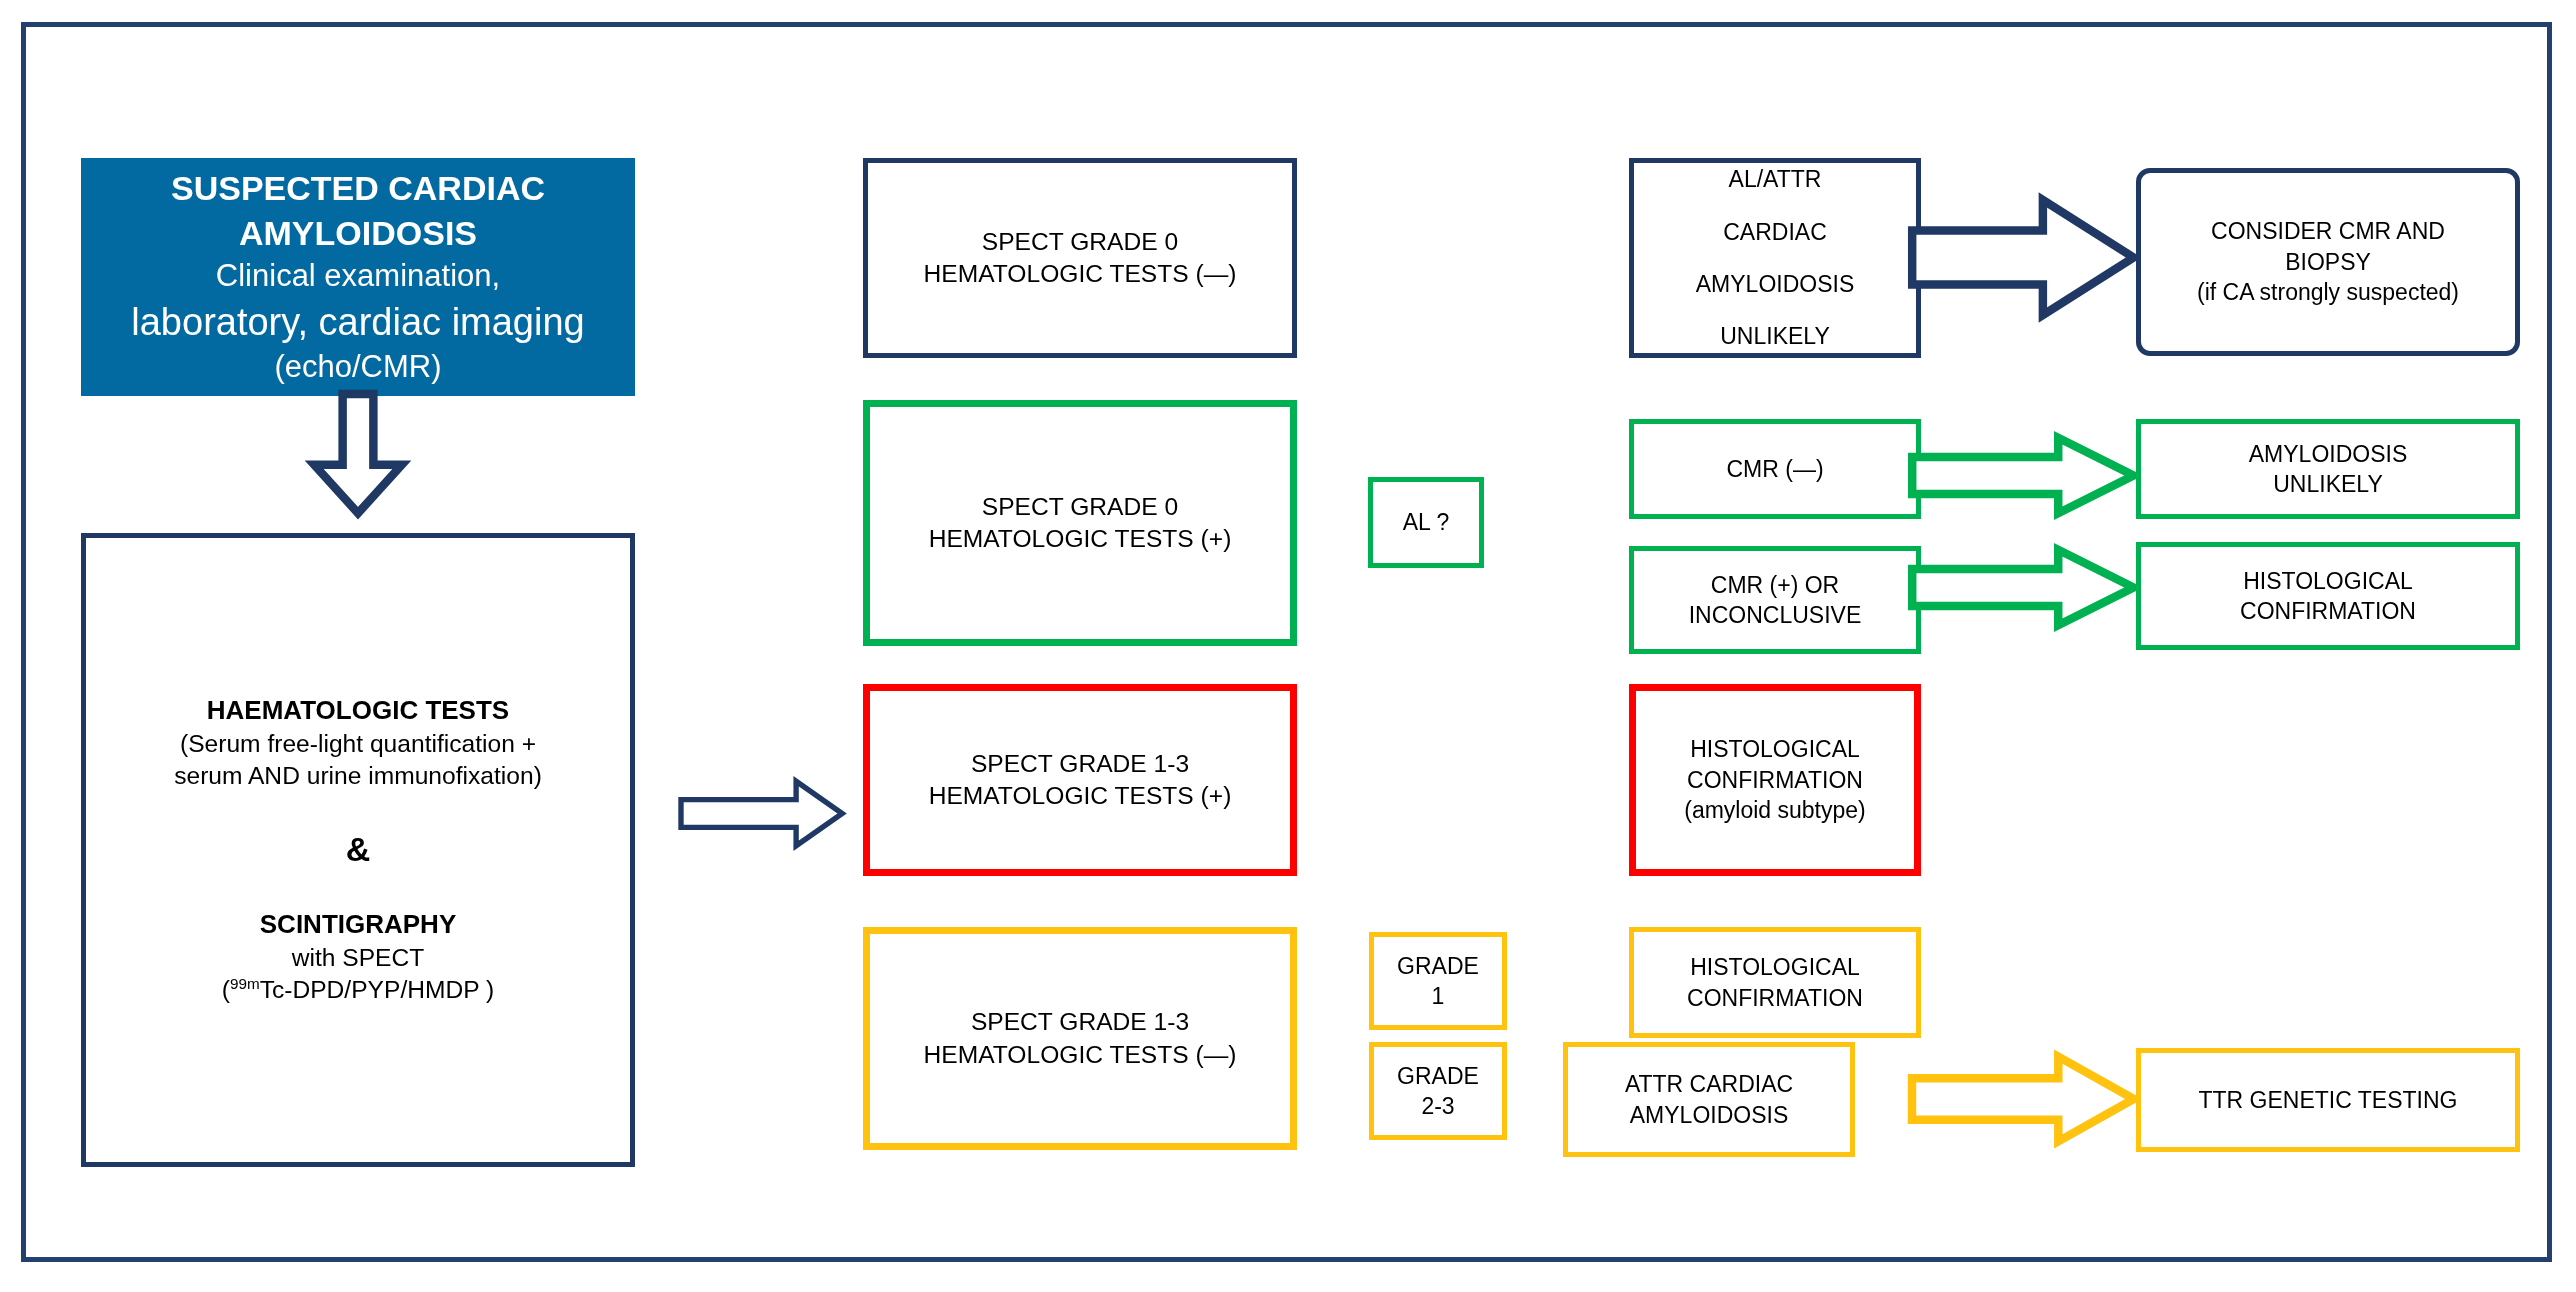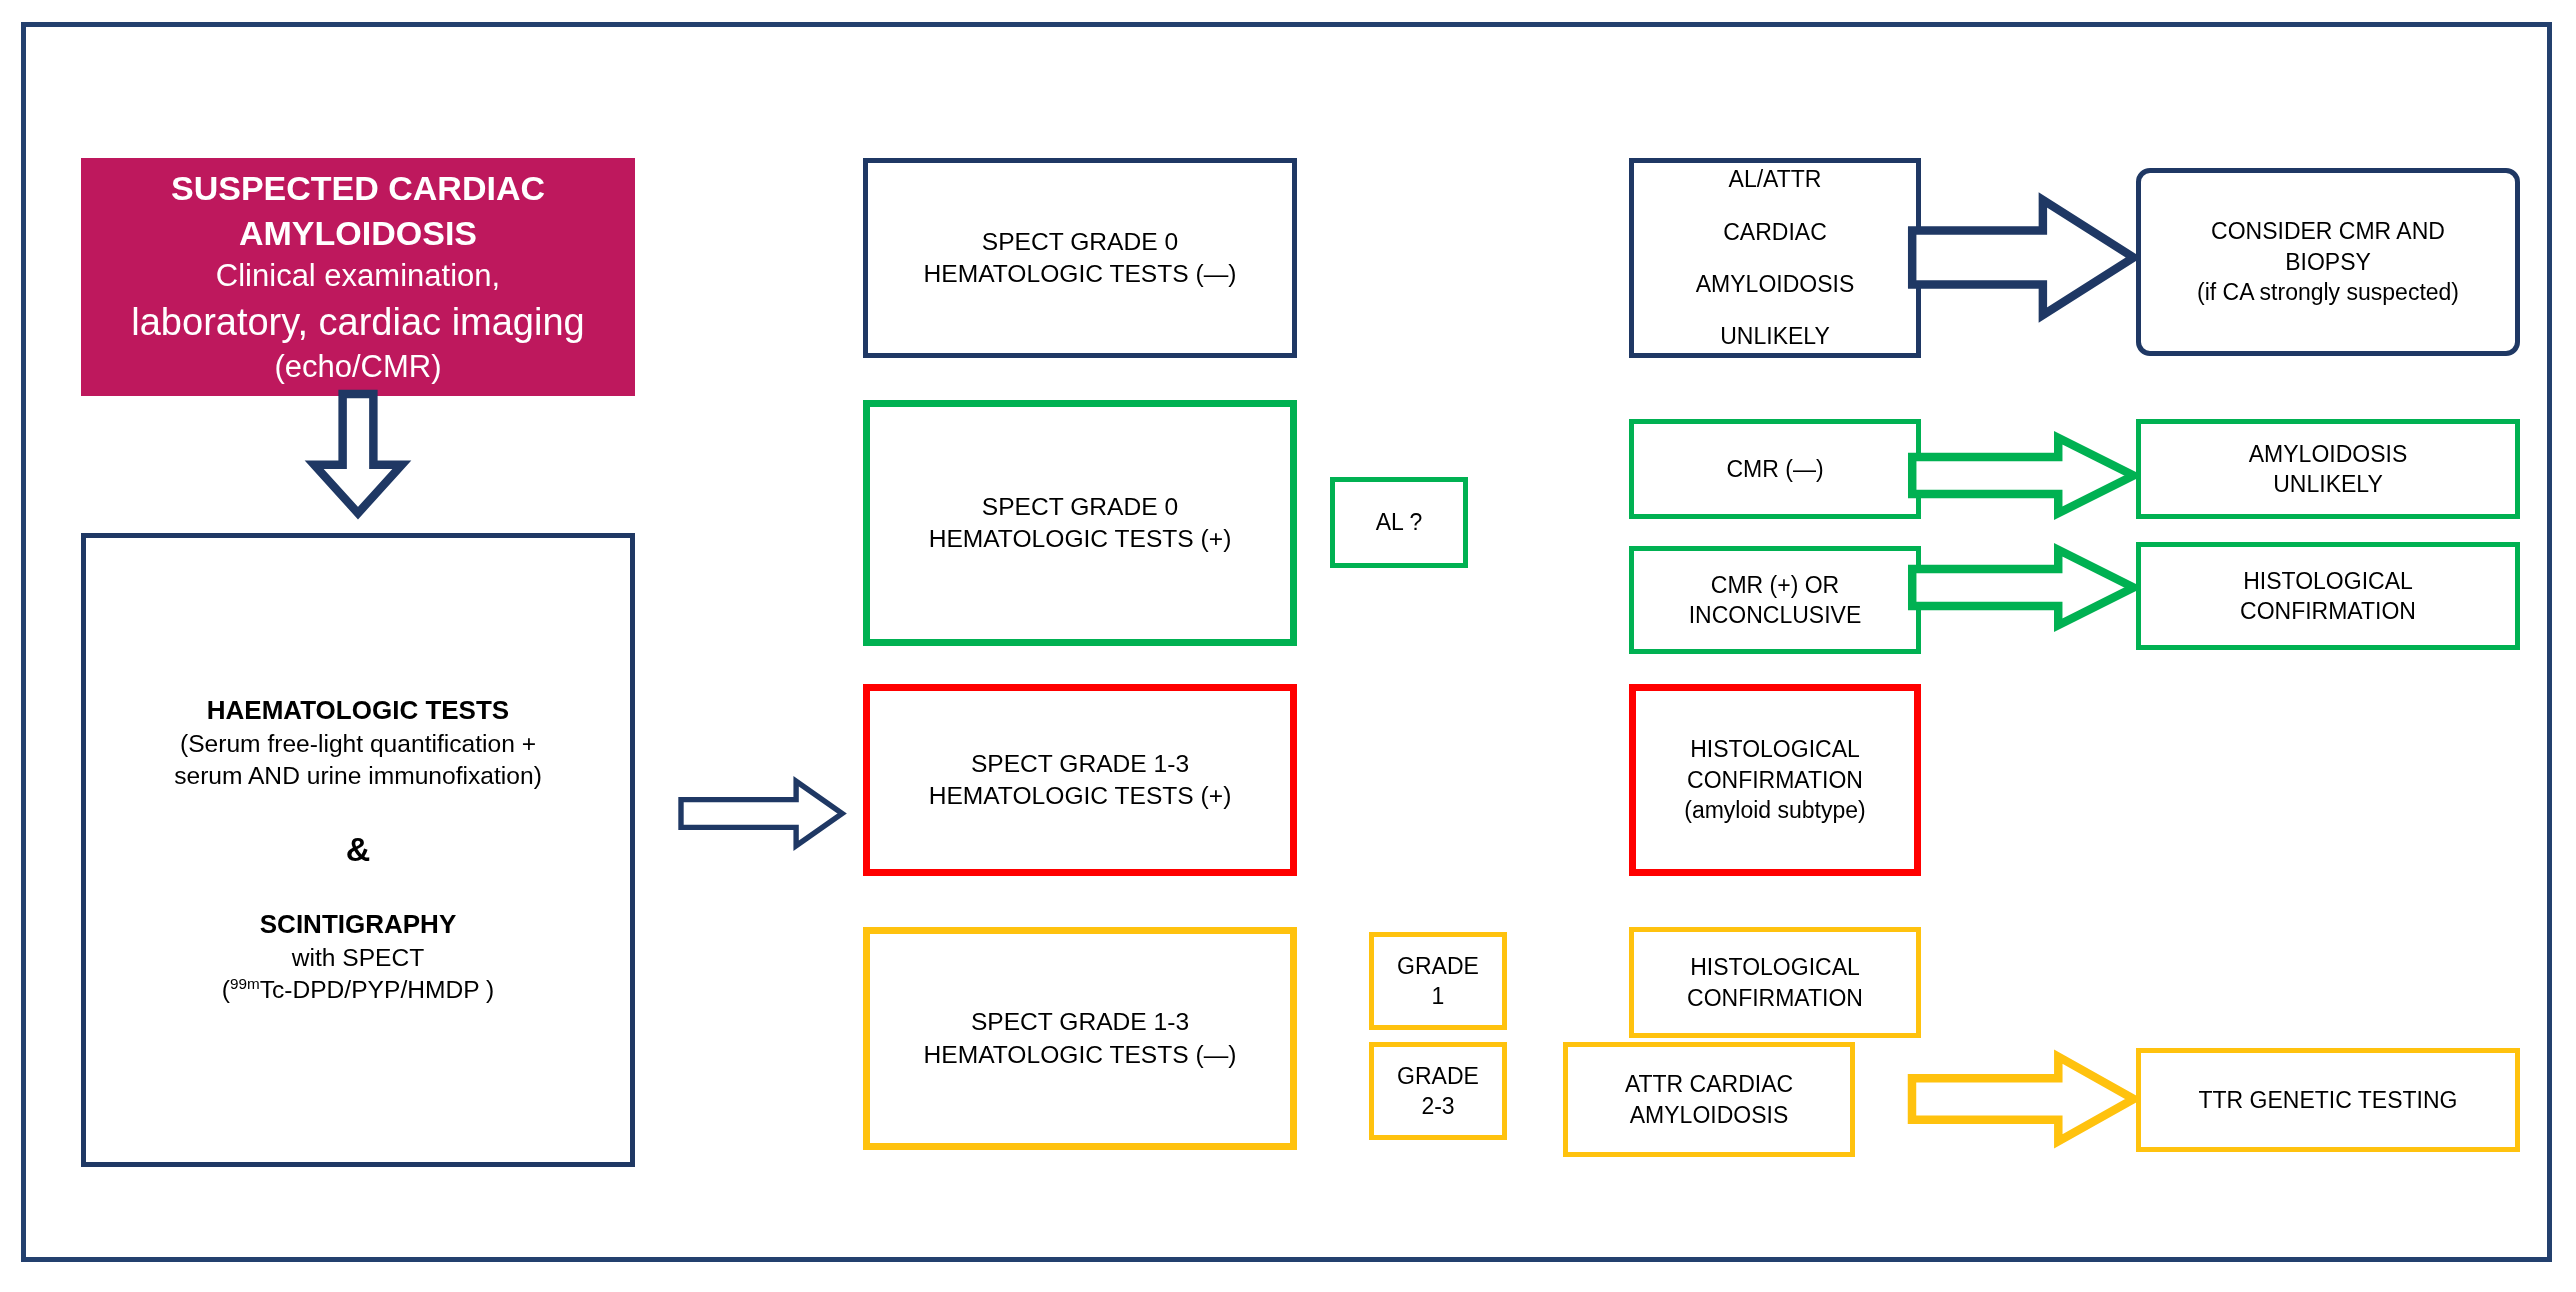--- a/index.html
+++ b/index.html
@@ -7,21 +7,21 @@
   #page{position:relative;width:2576px;height:1293px;background:#ffffff;overflow:hidden;}
 
   
   #frame{position:absolute;left:21px;top:21.5px;width:2531px;height:1240px;
          border:5.4px solid #23406E;box-sizing:border-box;background:#fff;}
 
   .box{position:absolute;box-sizing:border-box;background:#ffffff;
        display:flex;align-items:center;justify-content:center;text-align:center;
        color:#000;line-height:1.32;}
 
-  .navy-fill{background:#be185d;border:none;color:#ffffff;}
+  .navy-fill{background:#0369a1;border:none;color:#ffffff;}
   .navy-out{border:5.4px solid #1F3864;}
   .green-out{border:7px solid #00B152;}
   .green-thin{border:5.4px solid #00B152;}
   .red-out{border:7px solid #FF0000;}
   .amber-out{border:7px solid #FFC20E;}
   .amber-thin{border:5.4px solid #FFC20E;}
   .t30{font-size:23px;}
   .t32{font-size:24.6px;}
   .t34{font-size:26px;}
   .t44{font-size:34px;}
@@ -78,21 +78,21 @@
   <div class="box red-out t32" style="left:863px;top:684px;width:434px;height:192px;flex-direction:column;">
     <div>SPECT GRADE 1-3</div>
     <div>HEMATOLOGIC TESTS (+)</div>
   </div>
 
   <div class="box amber-out t32" style="left:863px;top:927px;width:434px;height:223px;flex-direction:column;">
     <div>SPECT GRADE 1-3</div>
     <div>HEMATOLOGIC TESTS (—)</div>
   </div>
 
-  <div class="box green-thin t30" style="left:1330px;top:477px;width:138px;height:91px;">
+  <div class="box green-thin t30" style="left:1368px;top:477px;width:116px;height:91px;">
     <span>AL ?</span>
   </div>
 
   <div class="box amber-thin t30" style="left:1369px;top:932px;width:138px;height:98px;flex-direction:column;">
     <div>GRADE</div>
     <div>1</div>
   </div>
 
   <div class="box amber-thin t30" style="left:1369px;top:1042px;width:138px;height:98px;flex-direction:column;">
     <div>GRADE</div>

